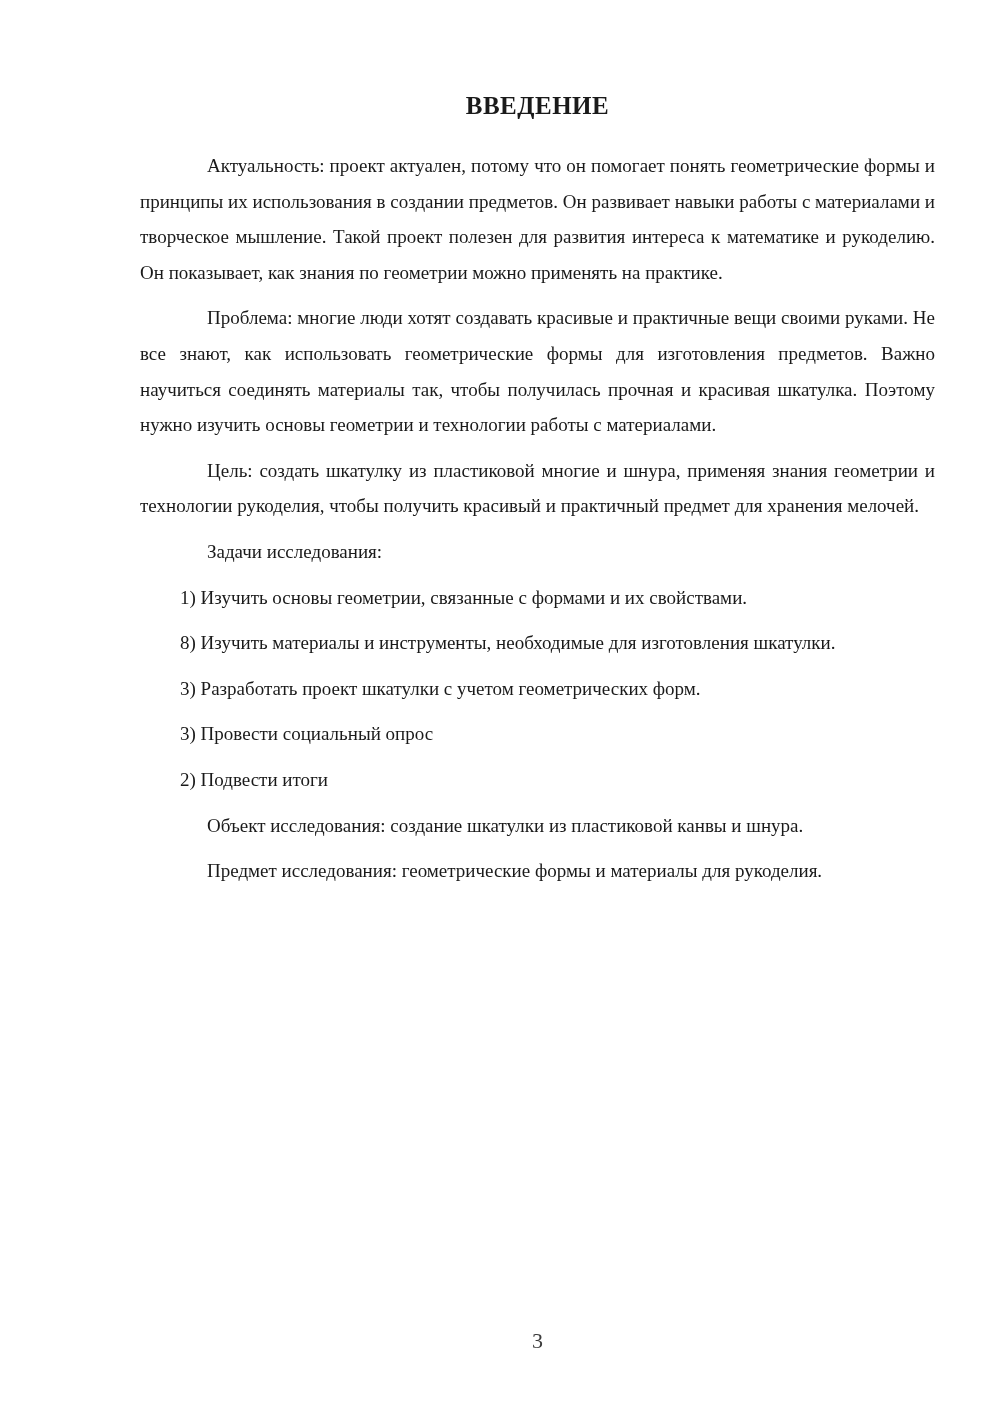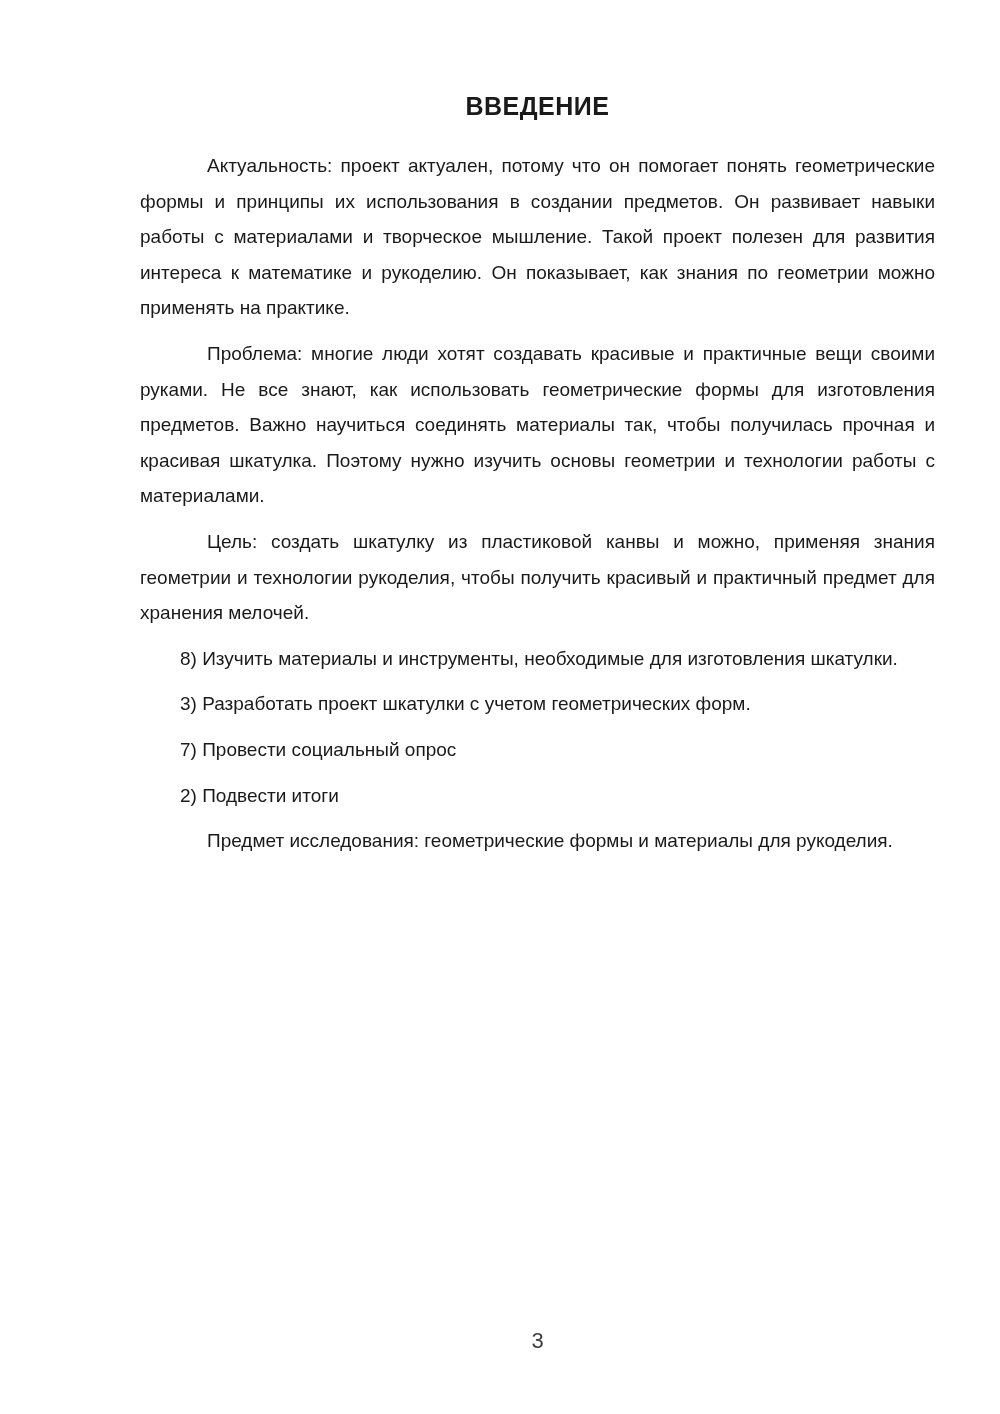--- a/index.html
+++ b/index.html
@@ -6,21 +6,21 @@
     margin: 0;
     padding: 0;
     background: #ffffff;
   }
   .page {
     position: relative;
     width: 1000px;
     height: 1414px;
     background: #ffffff;
     color: #1a1a1a;
-    font-family: Liberation Sans, sans-serif;
+    font-family: Liberation Serif, serif;
     box-sizing: border-box;
     padding: 90px 65px 0 140px;
     overflow: hidden;
   }
   .doc-title {
     text-align: center;
     font-weight: bold;
     font-size: 25px;
     line-height: 32px;
     letter-spacing: 0.5px;
@@ -54,32 +54,35 @@
 <div class="page">
 
   <h1 class="doc-title">ВВЕДЕНИЕ</h1>
 
   <div class="doc-body">
 
     <p class="para">Актуальность: проект актуален, потому что он помогает понять геометрические формы и принципы их использования в создании предметов. Он развивает навыки работы с материалами и творческое мышление. Такой проект полезен для развития интереса к математике и рукоделию. Он показывает, как знания по геометрии можно применять на практике.</p>
 
     <p class="para">Проблема: многие люди хотят создавать красивые и практичные вещи своими руками. Не все знают, как использовать геометрические формы для изготовления предметов. Важно научиться соединять материалы так, чтобы получилась прочная и красивая шкатулка. Поэтому нужно изучить основы геометрии и технологии работы с материалами.</p>
 
-    <p class="para">Цель: создать шкатулку из пластиковой канвы и можно, применяя знания геометрии и технологии рукоделия, чтобы получить красивый и практичный предмет для хранения мелочей.</p>
+    <p class="para">Цель: создать шкатулку из пластиковой многие и шнура, применяя знания геометрии и технологии рукоделия, чтобы получить красивый и практичный предмет для хранения мелочей.</p>
 
+    <p class="para">Задачи исследования:</p>
 
+    <p class="task">1) Изучить основы геометрии, связанные с формами и их свойствами.</p>
 
     <p class="task">8) Изучить материалы и инструменты, необходимые для изготовления шкатулки.</p>
 
     <p class="task">3) Разработать проект шкатулки с учетом геометрических форм.</p>
 
-    <p class="task">7) Провести социальный опрос</p>
+    <p class="task">3) Провести социальный опрос</p>
 
     <p class="task">2) Подвести итоги</p>
 
+    <p class="para">Объект исследования: создание шкатулки из пластиковой канвы и шнура.</p>
 
     <p class="para">Предмет исследования: геометрические формы и материалы для рукоделия.</p>
 
 
   </div>
 
   <div class="page-number">3</div>
 
 </div>
 

